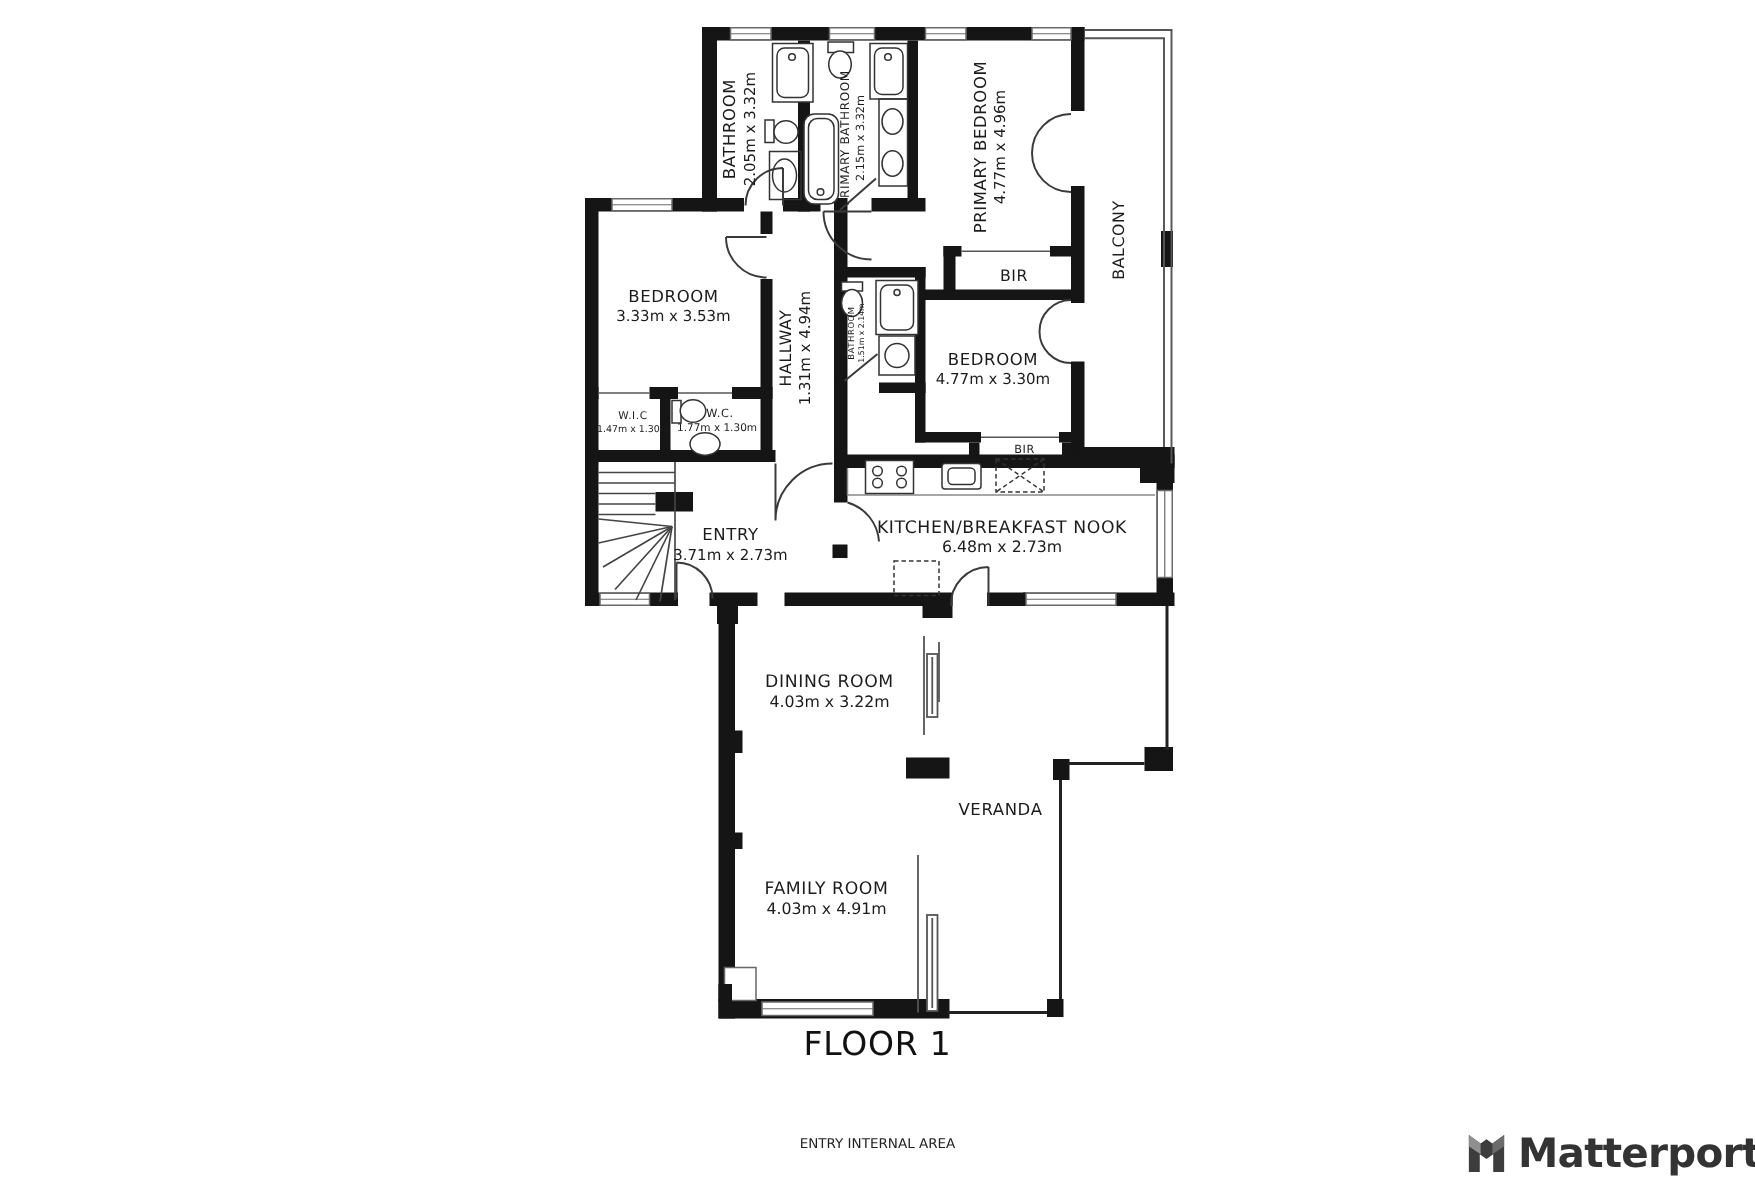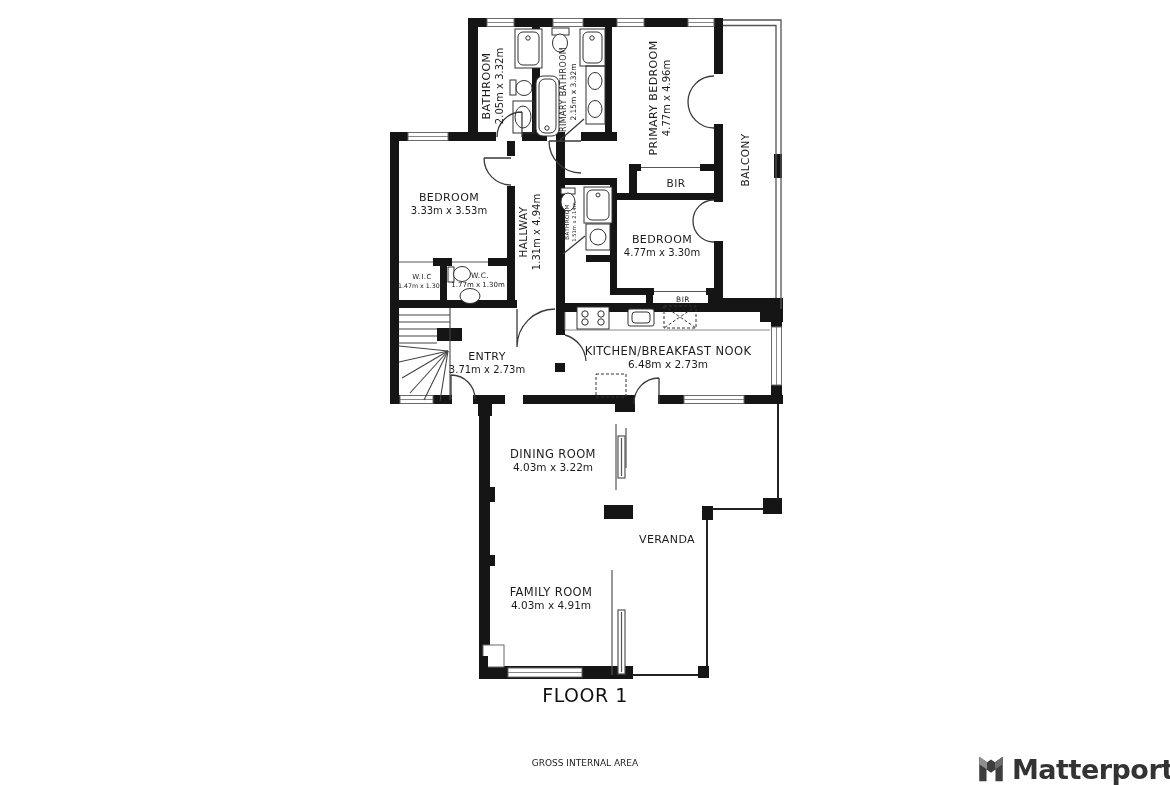--- a/index.html
+++ b/index.html
@@ -6,21 +6,21 @@
   body{
     width:1170px;height:785px;overflow:hidden;background:#ffffff;
     font-family:"DejaVu Sans","Liberation Sans",sans-serif;
     position:relative;
   }
   #plan-wrap{position:absolute;left:0;top:0;width:1170px;height:785px;}
   svg text{fill:#1c1c1c;}
   .room-name{font-weight:500;letter-spacing:.4px;}
   #floor-title{
     position:absolute;left:460px;top:684px;width:250px;text-align:center;
-    font-size:19px;color:#111;letter-spacing:.5px;
+    font-size:22px;color:#111;letter-spacing:.5px;
   }
   #footer-block{
     position:absolute;left:285px;top:737px;width:600px;text-align:center;
     font-size:9px;color:#222;line-height:10.6px;white-space:pre;
   }
   #brand{
     position:absolute;left:977px;top:755px;height:30px;display:flex;
     align-items:flex-start;gap:7px;color:#333;
   }
   #brand .word{font-size:27px;font-weight:bold;letter-spacing:-0.5px;line-height:30px;}
@@ -278,21 +278,21 @@
 
     <text class="room-name" font-size="11.5" x="551" y="596">FAMILY ROOM</text>
     <text font-size="10.5" x="551" y="609">4.03m x 4.91m</text>
   </g>
 </svg>
 </div>
 
 <div id="floor-title">FLOOR 1</div>
 
 <div id="footer-block">
-  <div>GROSS INTERNAL AREA</div>
+  <div>ENTRY INTERNAL AREA</div>
   
   
   
 </div>
 
 <div id="brand">
   <svg width="28" height="28" viewBox="0 0 100 100">
     <path d="M8,6 L36,26 L50,16 L64,26 L92,6 L92,94 L66,94 L66,52 L50,63 L34,52 L34,94 L8,94 Z" fill="#3d3d3d"></path>
     <polygon points="8,6 36,26 36,52 20,41 8,33" fill="#8f8f8f"></polygon>
     <polygon points="64,26 92,6 92,33 80,41 64,52" fill="#6b6b6b"></polygon>

